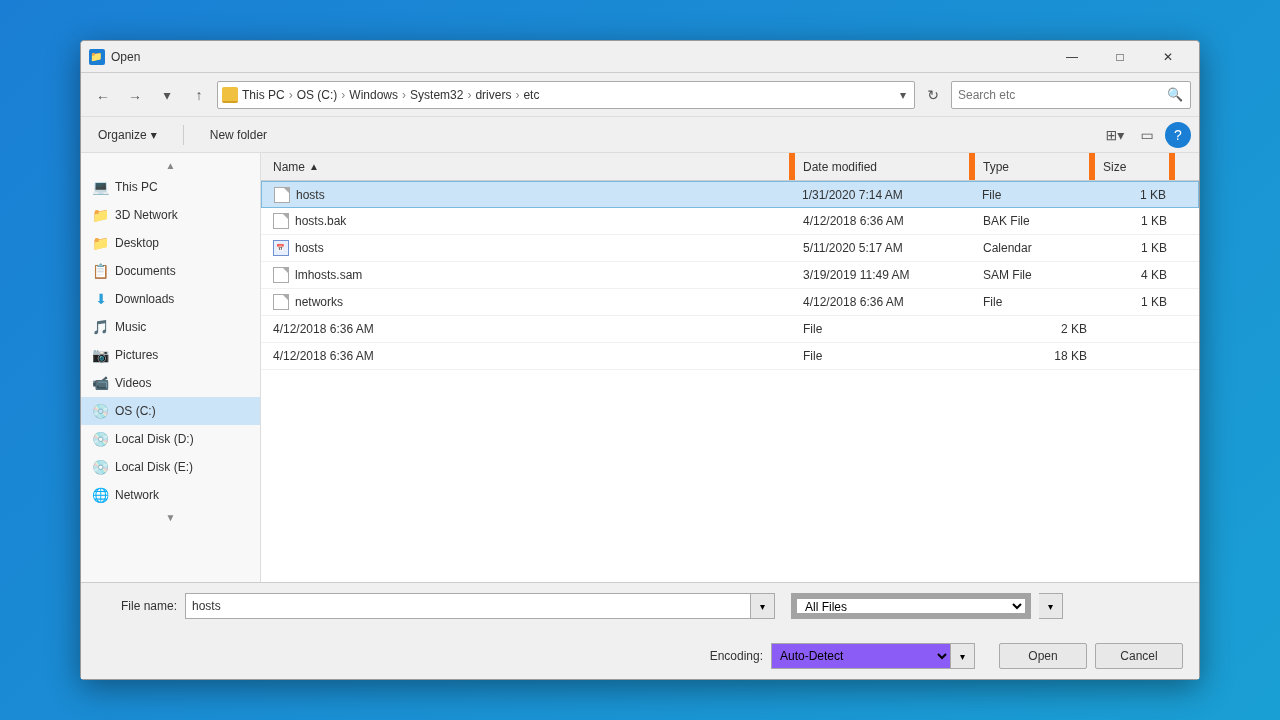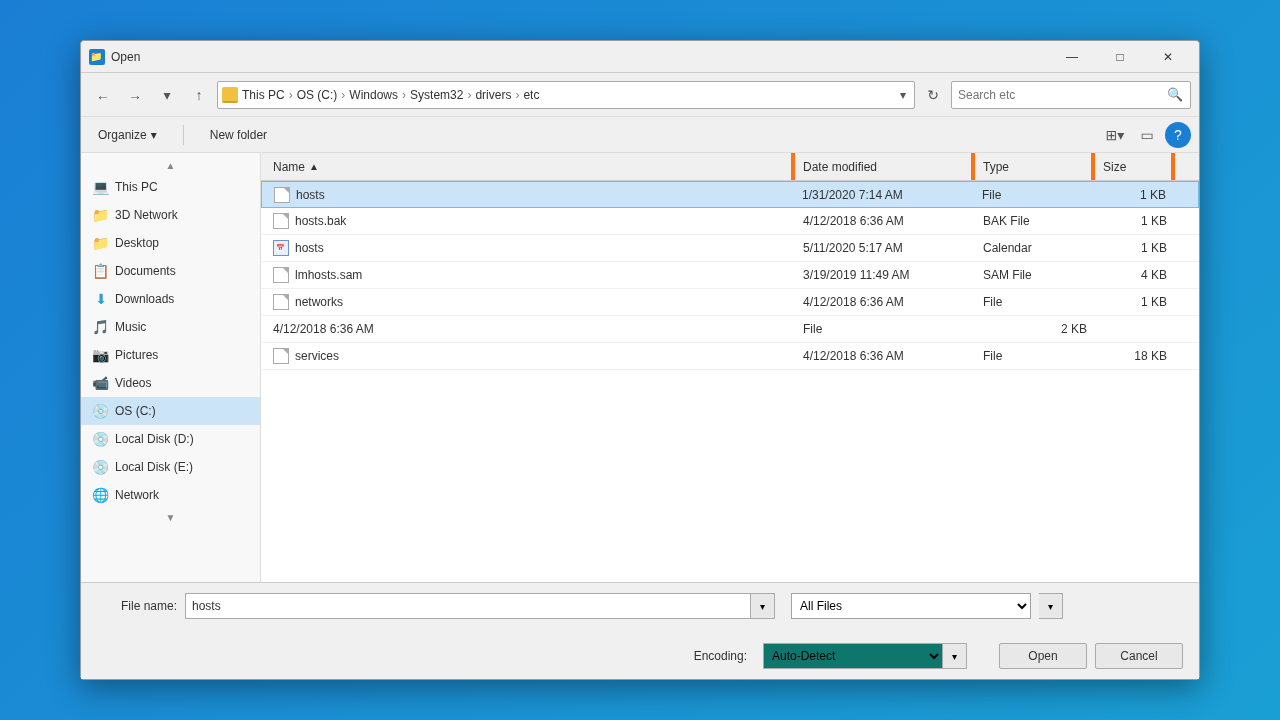--- a/index.html
+++ b/index.html
@@ -285,21 +285,21 @@
     }
     .col-header {
       font-size: 12px;
       color: #333;
       padding: 0 8px;
       cursor: pointer;
       display: flex;
       align-items: center;
       gap: 4px;
       height: 100%;
-      border-right: 4px solid #f97316;
+      border-right: 6px solid #f97316;
     }
     .col-header:last-child { border-right: none; }
 
     .file-list-body {
       flex: 1;
       overflow-y: auto;
     }
 
     .file-row {
       display: grid;
@@ -390,21 +390,21 @@
       height: 26px;
       border: 1px solid #aaa;
       border-left: none;
       background: #e8e8e8;
       cursor: pointer;
       display: flex; align-items: center; justify-content: center;
       font-size: 10px;
     }
     .filetype-select {
       height: 26px;
-      border: 1px solid #a3a3a3;
+      border: 6px solid #a3a3a3;
       background: white;
       font-size: 12px;
       padding: 0 4px;
       width: 240px;
       margin-left: 8px;
     }
     .filetype-dropdown-btn {
       width: 24px;
       height: 26px;
       border: 1px solid #aaa;
@@ -412,33 +412,33 @@
       background: #e8e8e8;
       cursor: pointer;
       display: flex; align-items: center; justify-content: center;
       font-size: 10px;
     }
 
     .encoding-row {
       display: flex;
       align-items: center;
       justify-content: flex-end;
-      gap: 16px;
+      gap: 8px;
     }
     .encoding-label {
       font-size: 12px;
       color: #333;
     }
     .encoding-select-wrap {
       display: flex;
     }
     .encoding-select {
       height: 26px;
       border: 1px solid #aaa;
-      background: #0f766e;
+      background: #8b5cf6;
       font-size: 12px;
       padding: 0 4px;
       width: 180px;
     }
     .encoding-dropdown-btn {
       width: 24px;
       height: 26px;
       border: 1px solid #aaa;
       border-left: none;
       background: #e8e8e8;
@@ -674,26 +674,20 @@
         </div>
 
         <div class="file-row">
           <div class="file-cell">4/12/2018 6:36 AM</div>
           <div class="file-cell">File</div>
           <div class="file-cell right-align">2 KB</div>
           <div class="file-cell"></div>
         </div>
 
         <div class="file-row">
-          <div class="file-cell">
-            <div class="file-icon-generic">
-              <div class="file-icon-corner"></div>
-            </div>
-            <span>services</span>
-          </div>
           <div class="file-cell">4/12/2018 6:36 AM</div>
           <div class="file-cell">File</div>
           <div class="file-cell right-align">18 KB</div>
           <div class="file-cell"></div>
         </div>
 
       </div>
     </div>
 
   </div>

